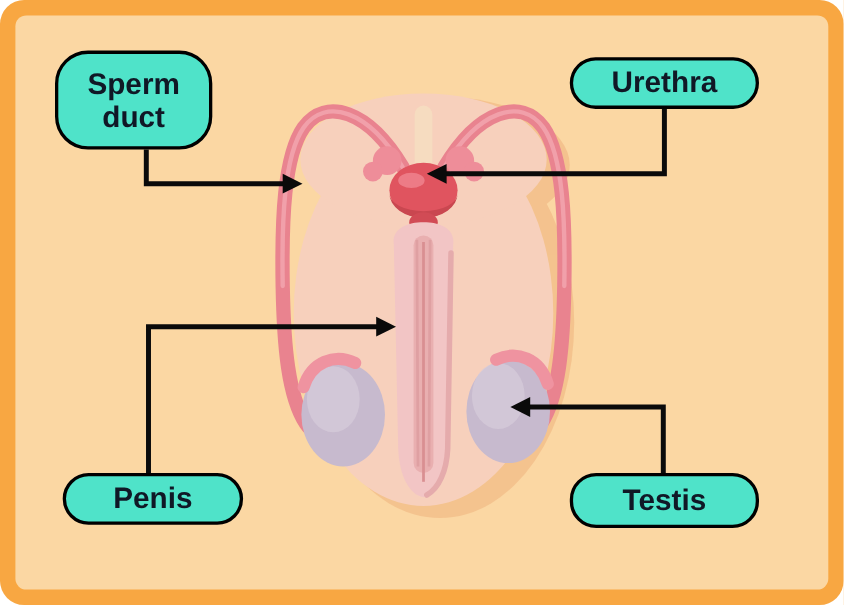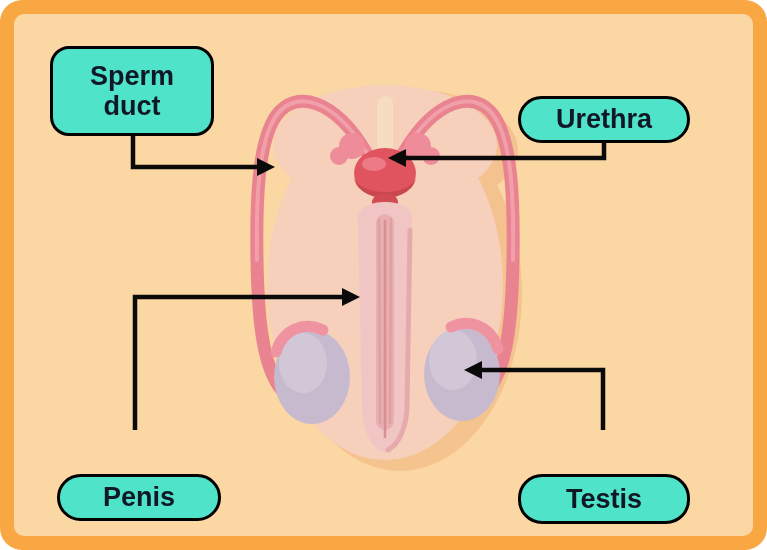--- a/index.html
+++ b/index.html
@@ -20,21 +20,21 @@
     position: absolute; left: 0; top: 0; width: 767px; height: 550px; z-index: 1;
   }
   .pill {
     position: absolute; z-index: 3;
     background: #4FE3C9; border: 3px solid #000000;
     display: flex; align-items: center; justify-content: center;
     text-align: center; box-sizing: border-box;
     font-weight: 700; font-size: 27px; color: #101826; line-height: 1.12;
   }
   .pill-large { border-radius: 30px; }
-  .pill-small { border-radius: 24px; margin-top: 44px; }
+  .pill-small { border-radius: 24px; }
   .pill-large span { display: inline-block; width: 112px; }
 </style>
 </head>
 <body>
 
 <div class="frame">
   <div class="canvas"></div>
 </div>
 
 <svg class="diagram-svg" viewBox="0 0 767 550" aria-hidden="true">
@@ -100,21 +100,21 @@
     <path d="M 135 430 L 135 297 L 343 297"></path>
   </g>
   <polygon points="342,288 342,306 360,297" fill="#0A0A0A"></polygon>
 
   <g stroke="#0A0A0A" stroke-width="4.5" fill="none">
     <path d="M 603 430 L 603 370 L 481 370"></path>
   </g>
   <polygon points="482,361 482,379 464,370" fill="#0A0A0A"></polygon>
 </svg>
 
-<div class="pill pill-large" style="left:50px; top:46px; width:164px; height:90px;border-radius:19px;">
+<div class="pill pill-large" style="left:50px; top:46px; width:143px; height:90px;">
   <span>Sperm duct</span>
 </div>
 
 <div class="pill pill-small" style="left:518px; top:52px; width:172px; height:47px;">
   <span>Urethra</span>
 </div>
 
 <div class="pill pill-small" style="left:57px; top:430px; width:164px; height:47px;align-items:center;">
   <span>Penis</span>
 </div>

